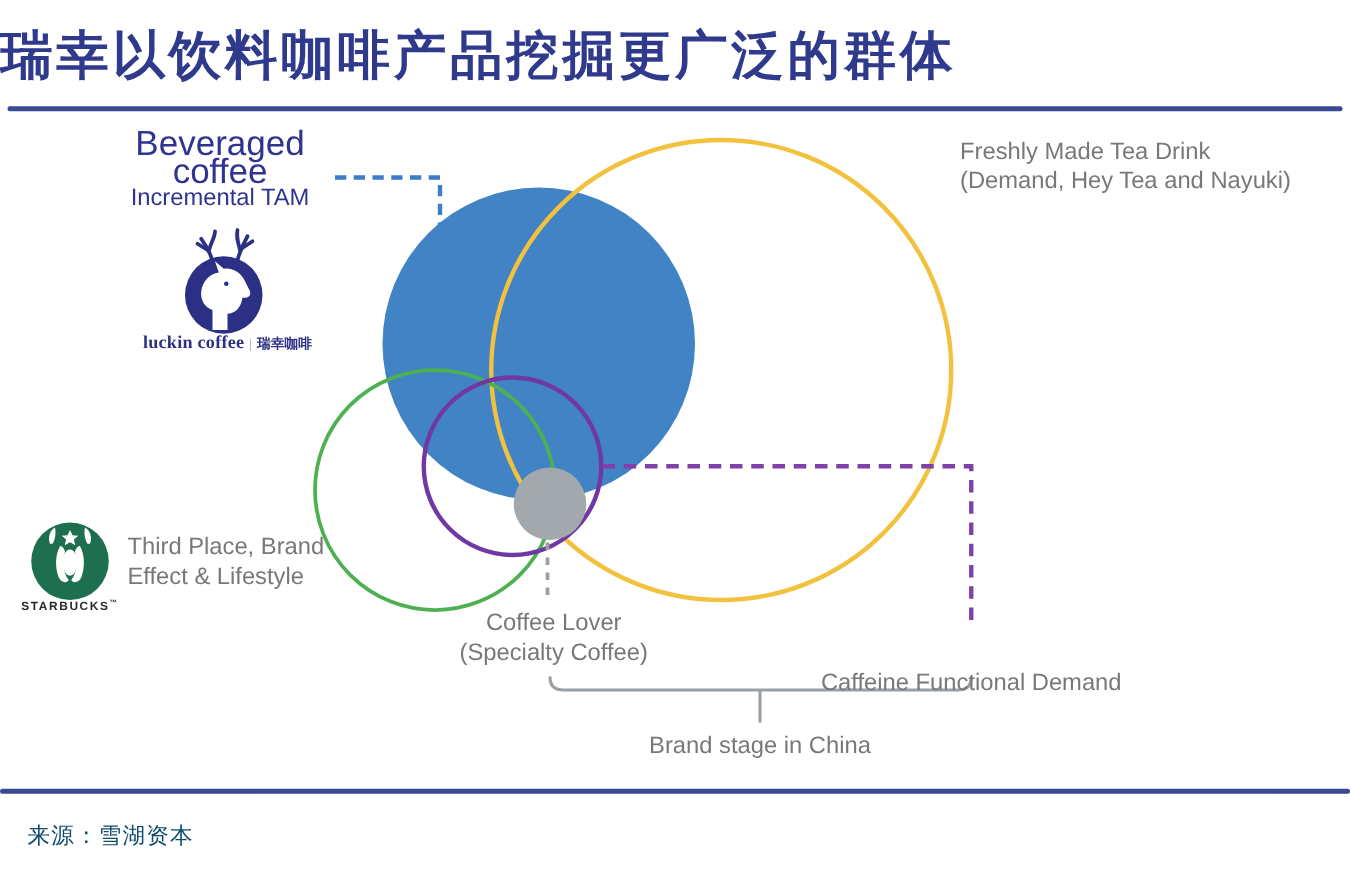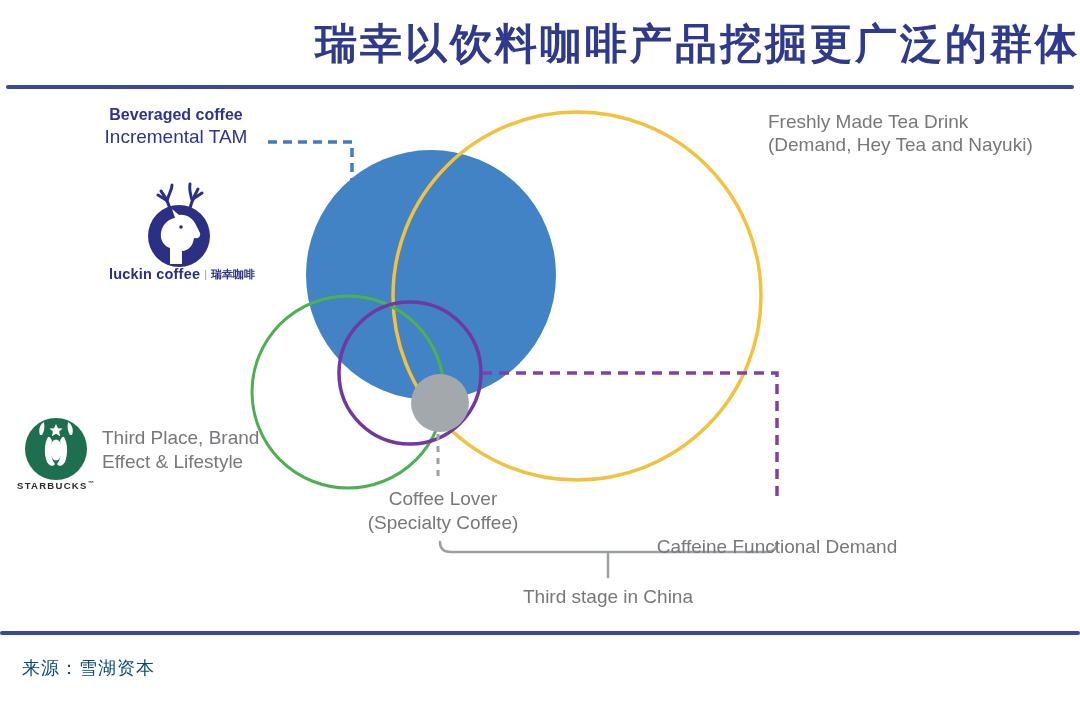--- a/index.html
+++ b/index.html
@@ -1,33 +1,33 @@
 <!DOCTYPE html>
 <html><head>
 <meta charset="utf-8">
 <style>
   html,body{margin:0;padding:0;background:#ffffff;}
   .stage{
     position:relative;width:1080px;height:701px;background:#ffffff;overflow:hidden;
     font-family:"Liberation Sans", sans-serif;
   }
   .page-title{
-    position:absolute;top:16px;left:0;width:1080px;text-align:right;
+    position:absolute;top:16px;left:0;width:1080px;text-align:left;
     font-size:42px;font-weight:bold;letter-spacing:3px;color:#2f3a8d;margin:0;
   }
   .rule{position:absolute;left:6px;right:6px;height:4px;background:#3a4896;border-radius:2px;}
   .rule-top{top:85px;}
   .rule-bottom{top:631px;left:0;right:0;}
   .diagram-svg{position:absolute;left:0;top:0;}
   .txt{position:absolute;}
   .indigo{color:#2f3490;}
   .gray{color:#77787b;}
   .beveraged{left:70px;top:104px;width:212px;text-align:center;font-size:19px;line-height:22px;}
-  .beveraged .b1{font-weight:bold;font-size:16px;}
-  .luckin-wordmark{left:101px;top:266px;width:162px;display:flex;align-items:center;justify-content:center;gap:4px;}
+  .beveraged .b1{font-weight:normal;font-size:28px;}
+  .luckin-wordmark{left:101px;top:266px;width:162px;display:flex;align-items:center;justify-content:center;gap:4px;font-family:Liberation Serif, serif;}
   .luckin-wordmark .wm{font-size:14.5px;font-weight:bold;color:#2b3085;letter-spacing:0.2px;}
   .luckin-wordmark .wm-div{font-size:11px;color:#9aa0a4;}
   .luckin-wordmark .wm-cn{font-size:11px;font-weight:bold;color:#2b3085;}
   .tea-label{left:768px;top:110px;width:300px;font-size:19px;line-height:23px;}
   .tea-mult{left:768px;top:172px;width:290px;font-size:19px;line-height:23px;}
   .tea-mult .mult{font-size:46px;line-height:44px;font-weight:bold;color:#f0b83d;letter-spacing:1px;}
   .tea-mult .mult-suffix{margin-left:6px;}
   .tea-mult .mult-l2{margin-top:4px;}
   .sb-label{left:102px;top:426px;width:230px;font-size:19px;line-height:24px;}
   .sb-brand{left:10px;top:480px;width:92px;text-align:center;font-size:9.5px;font-weight:bold;
@@ -119,18 +119,18 @@
     <span>STARBUCKS</span><sup>™</sup>
   </div>
 
   <div class="txt coffee-lover gray">
     <div>Coffee Lover</div>
     <div>(Specialty Coffee)</div>
   </div>
 
   <div class="txt caffeine gray">Caffeine Functional Demand</div>
 
-  <div class="txt early gray">Third stage in China</div>
+  <div class="txt early gray">Brand stage in China</div>
 
   <div class="rule rule-bottom"></div>
   <div class="source-note">来源：雪湖资本</div>
 
 </div>
 
 </body></html>

